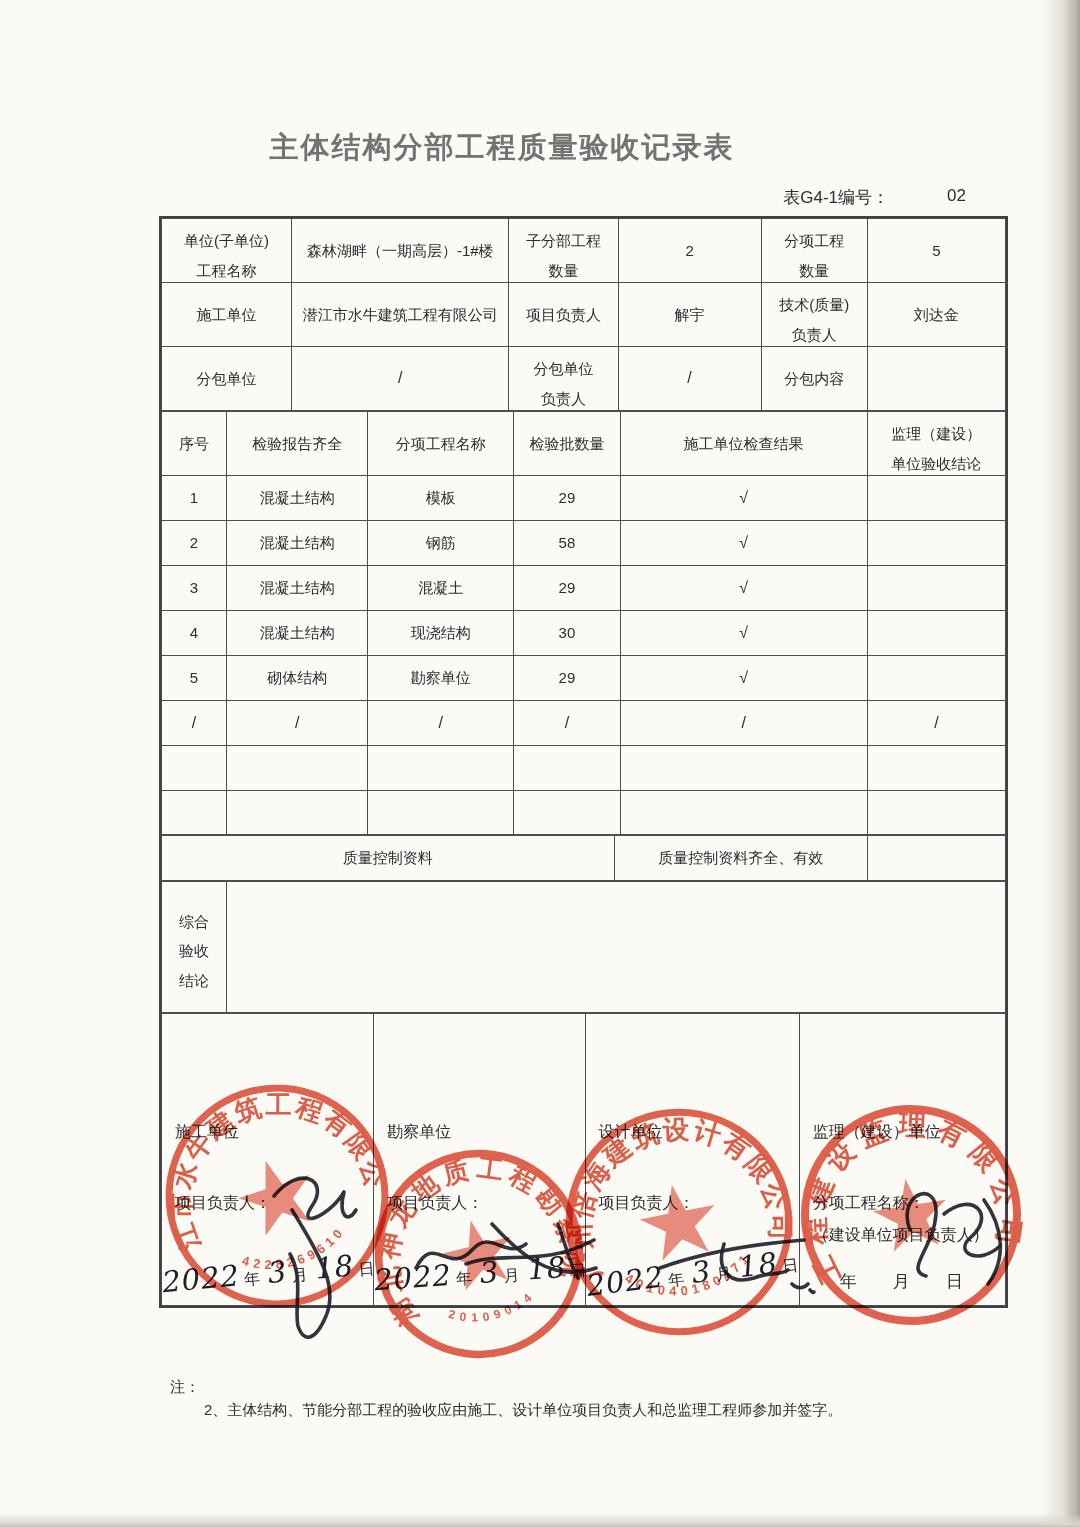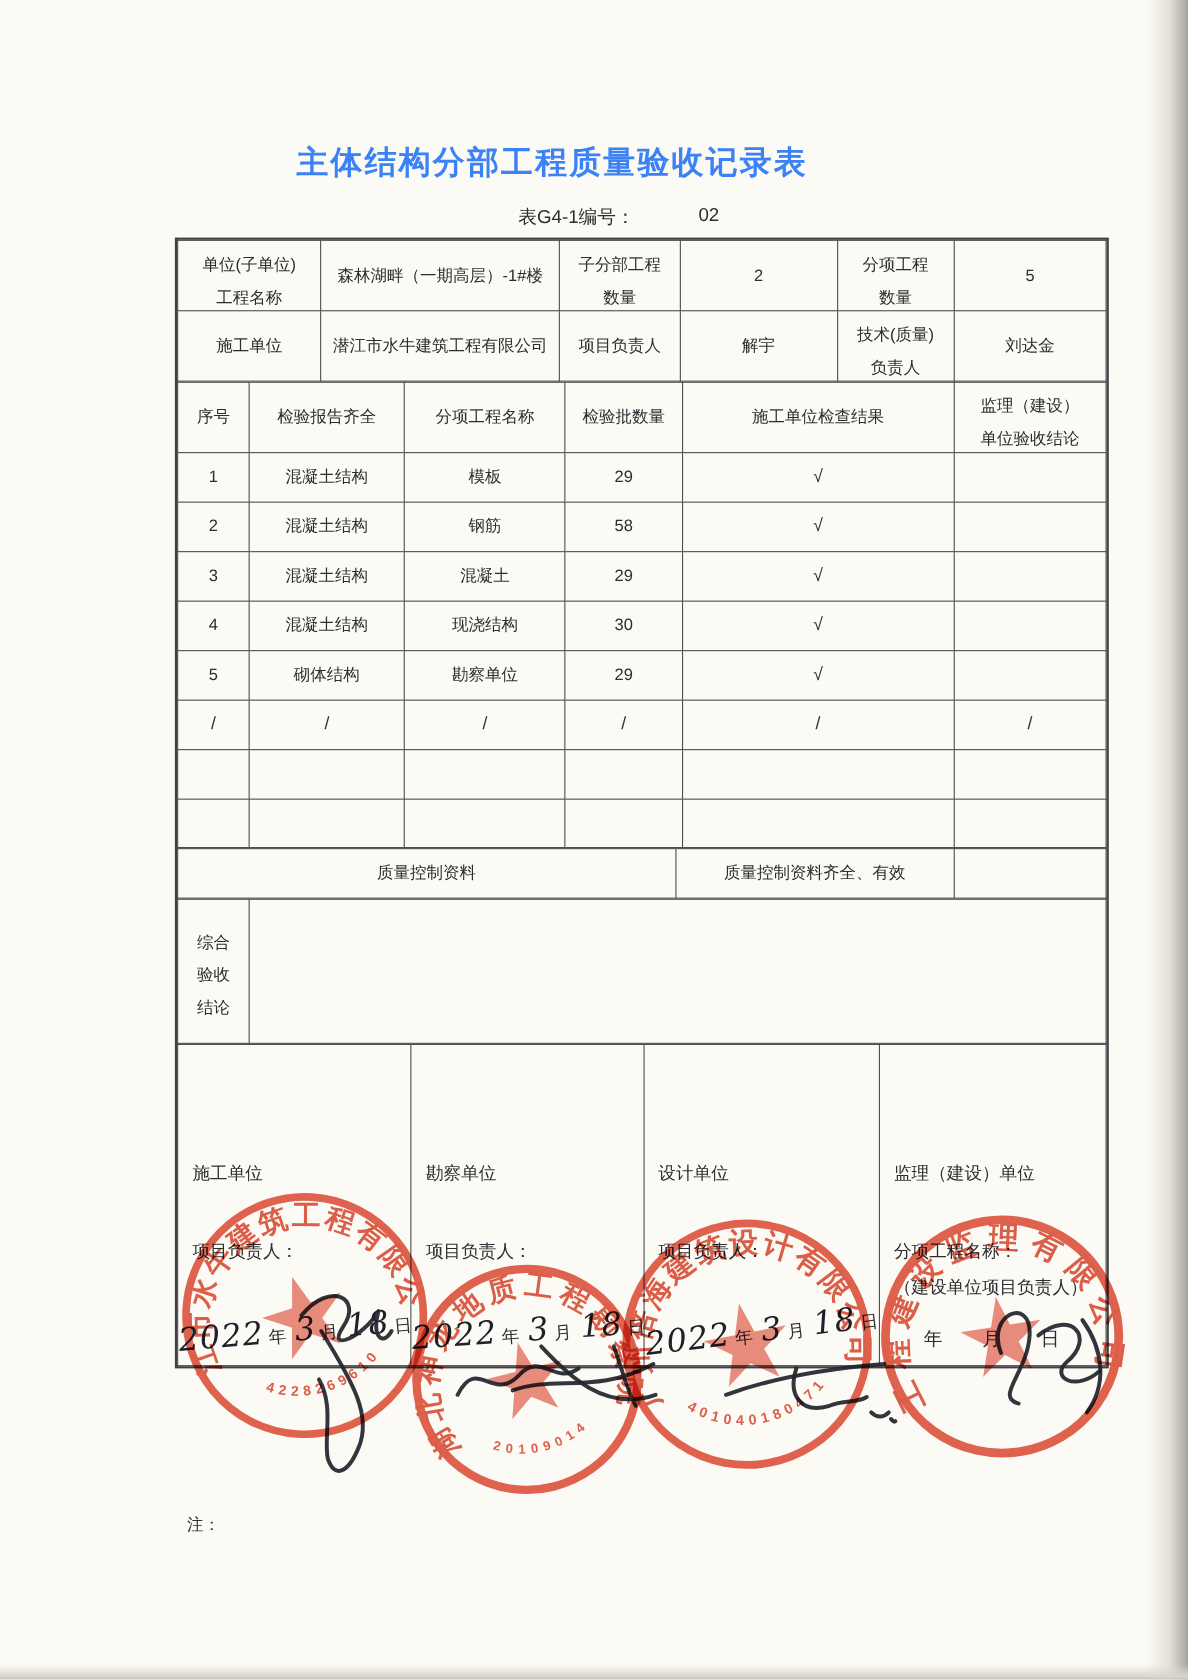--- a/index.html
+++ b/index.html
@@ -7,23 +7,23 @@
     position:relative;width:1080px;height:1527px;margin:0 auto;
     background:#fcfaf5;overflow:hidden;
     font-family:"Liberation Sans",sans-serif;color:#2c2c31;
   }
   
   .edge-right{position:absolute;top:0;right:0;width:38px;height:100%;
     background:linear-gradient(to right, rgba(0,0,0,0) 0%, #e4e1da 55%, #b3b0aa 92%, #a5a29c 100%);}
   .edge-bottom{position:absolute;left:0;bottom:0;width:100%;height:14px;
     background:linear-gradient(to bottom, rgba(0,0,0,0) 0%, #d9d6d0 80%, #c5c2bc 100%);}
   .title{position:absolute;top:128px;left:0;width:1004px;text-align:center;
-    font-size:29px;font-weight:bold;letter-spacing:2px;color:#3b82f6;}
+    font-size:29px;font-weight:bold;letter-spacing:2px;color:#737373;}
   .meta{position:absolute;top:186px;left:159px;width:845px;display:flex;
-    justify-content:center;align-items:flex-end;font-size:17px;}
+    justify-content:flex-end;align-items:flex-end;font-size:17px;}
   .meta .serial{display:flex;gap:58px;padding-right:38px;}
   
   .form-wrap{position:absolute;left:159px;top:216px;width:845px;border:2px solid #3f3f44;z-index:1;}
   table{width:100%;border-collapse:collapse;table-layout:fixed;}
   td{border:1px solid #4d4d52;text-align:center;vertical-align:middle;
      font-size:15px;line-height:1.3;padding:2px 5px;overflow:hidden;}
   .blk{display:block;margin-top:10px;}
   .slash{font-size:16px;}
   .check{font-size:16px;}
   td.concl-label{padding:0;font-family:Liberation Serif, serif;}
@@ -104,20 +104,31 @@
         <td>施工单位</td>
         <td>潜江市水牛建筑工程有限公司</td>
         <td>项目负责人</td>
         <td>解宇</td>
         <td>
               <span class="blk">技术(质量)</span>
               <span class="blk">负责人</span>
             </td>
         <td>刘达金</td>
       </tr>
+      <tr style="height:42px">
+        <td>分包单位</td>
+        <td class="slash">/</td>
+        <td>
+              <span class="blk">分包单位</span>
+              <span class="blk">负责人</span>
+            </td>
+        <td class="slash">/</td>
+        <td>分包内容</td>
+        <td></td>
+      </tr>
     </tbody>
       </table>
 
     <table>
       <colgroup>
           <col style="width:7.71%">
           <col style="width:16.73%">
           <col style="width:17.32%">
           <col style="width:12.57%">
           <col style="width:29.29%">
@@ -341,17 +352,18 @@
     <text font-size="24" fill="#da4a33" letter-spacing="8"><textPath href="#arcT4" startOffset="50%" text-anchor="middle">工程建设监理有限公司</textPath></text>
     <polygon points="100,68 107.6,91.5 132.3,91.5 112.4,106 120,129.5 100,115 80,129.5 87.6,106 67.7,91.5 92.4,91.5" fill="#dd4e37" opacity="0.72"></polygon>
     <path id="arcB4" d="M 28,118 A 81,81 0 0 0 172,118" fill="none"></path>
     <text font-size="11" fill="#da4a33" letter-spacing="4"><textPath href="#arcB4" startOffset="50%" text-anchor="middle"></textPath></text>
   </svg>
 
   <div class="notes">
     <div class="row">
       <span class="pfx">注：</span>
     </div>
+    <div class="l2">2、主体结构、节能分部工程的验收应由施工、设计单位项目负责人和总监理工程师参加并签字。</div>
   </div>
 
   <div class="edge-right"></div>
   <div class="edge-bottom"></div>
 </div>
 
 </body></html>

